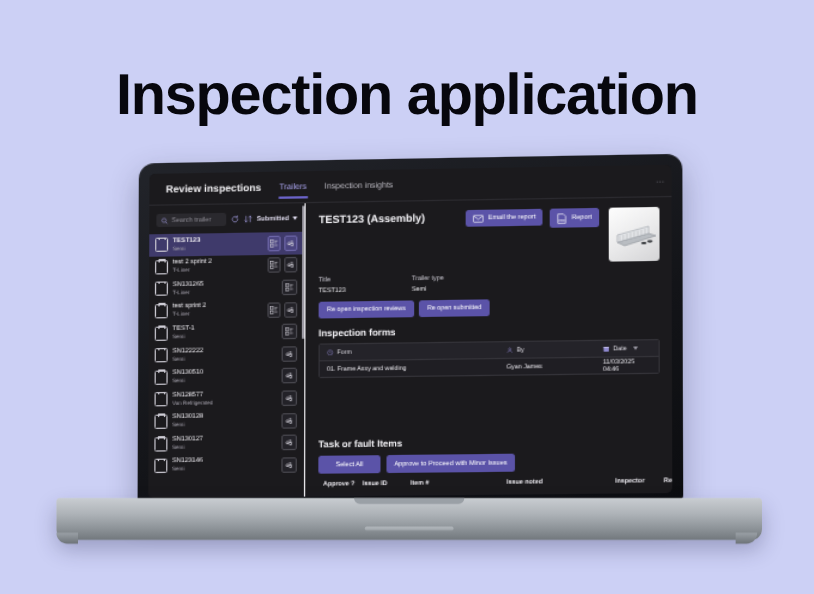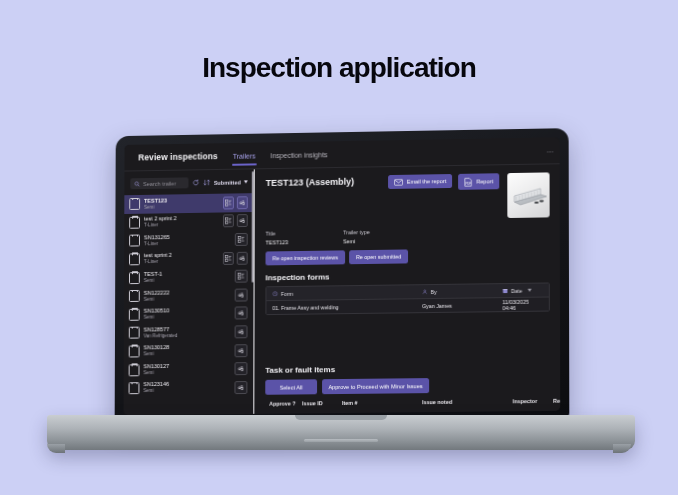--- a/index.html
+++ b/index.html
@@ -7,21 +7,21 @@
     width:678px;height:495px;overflow:hidden;
     background:#ccd0f5;
     font-family:"Liberation Sans", sans-serif;
     position:relative;
   }
 
   
   .page-title{
     position:absolute;left:0;top:52px;width:678px;
     text-align:center;
-    font-size:28px;font-weight:bold;letter-spacing:-1px;
+    font-size:48px;font-weight:bold;letter-spacing:-1px;
     color:#07070d;
     font-family:"Liberation Sans", sans-serif;
   }
 
   
   .laptop{position:absolute;left:0;top:0;width:678px;height:495px;}
 
   .lid{
     position:absolute;left:113px;top:131px;width:455px;height:288px;
     background:linear-gradient(160deg,#22242a 0%,#131418 60%,#0c0d10 100%);

